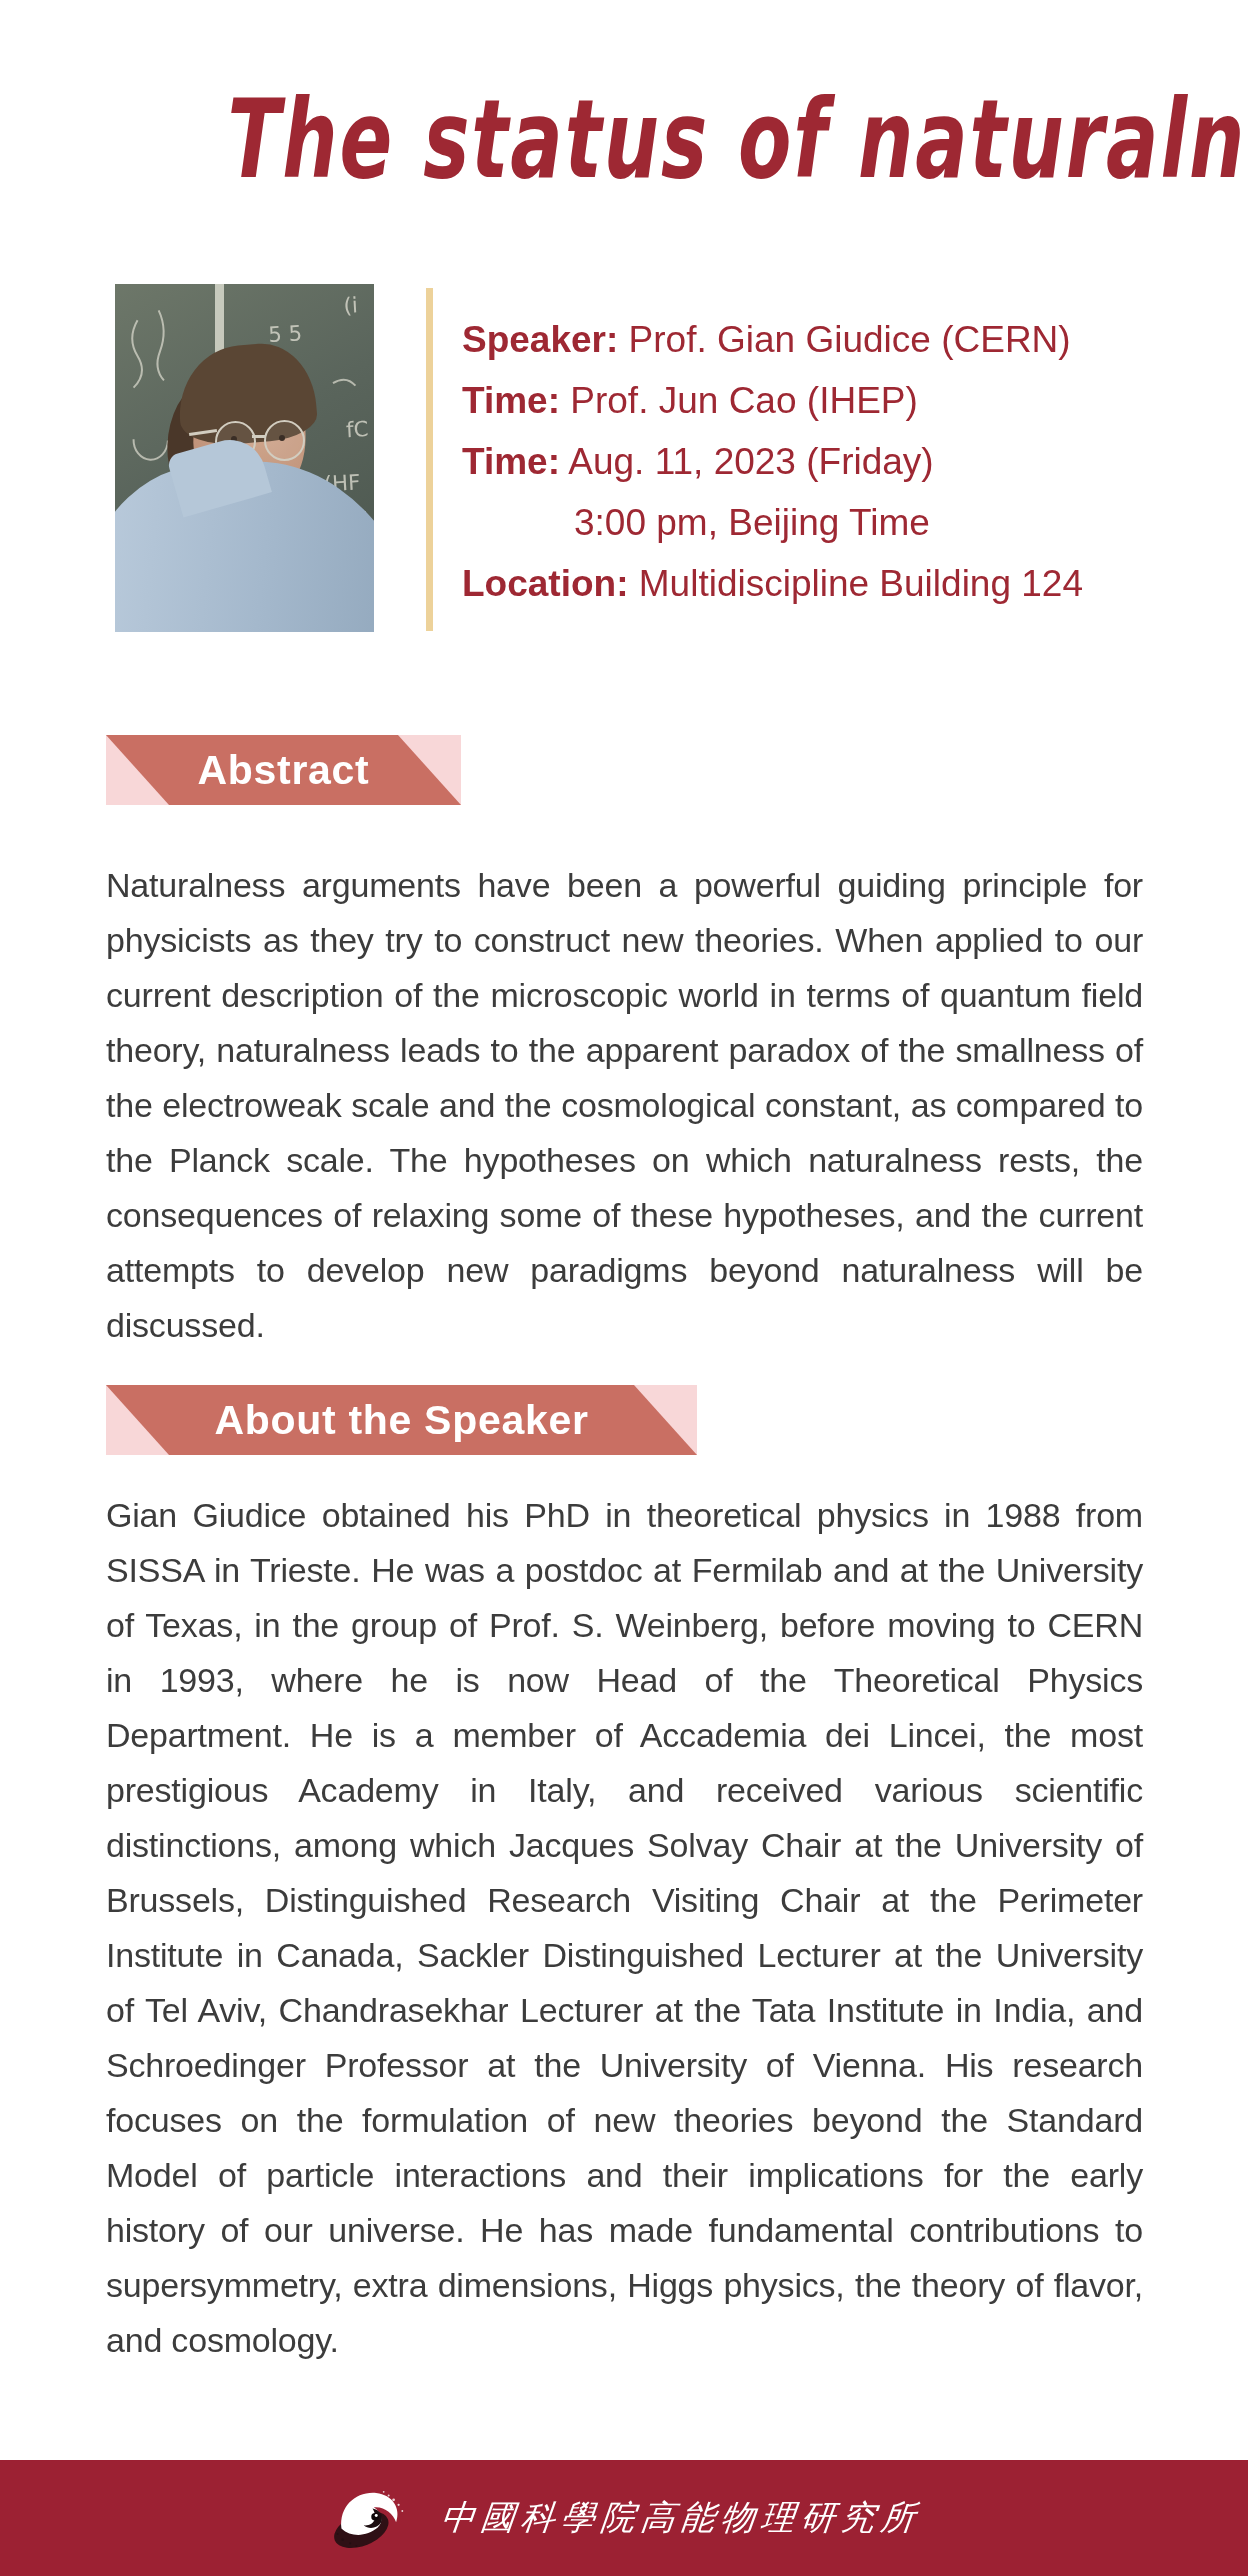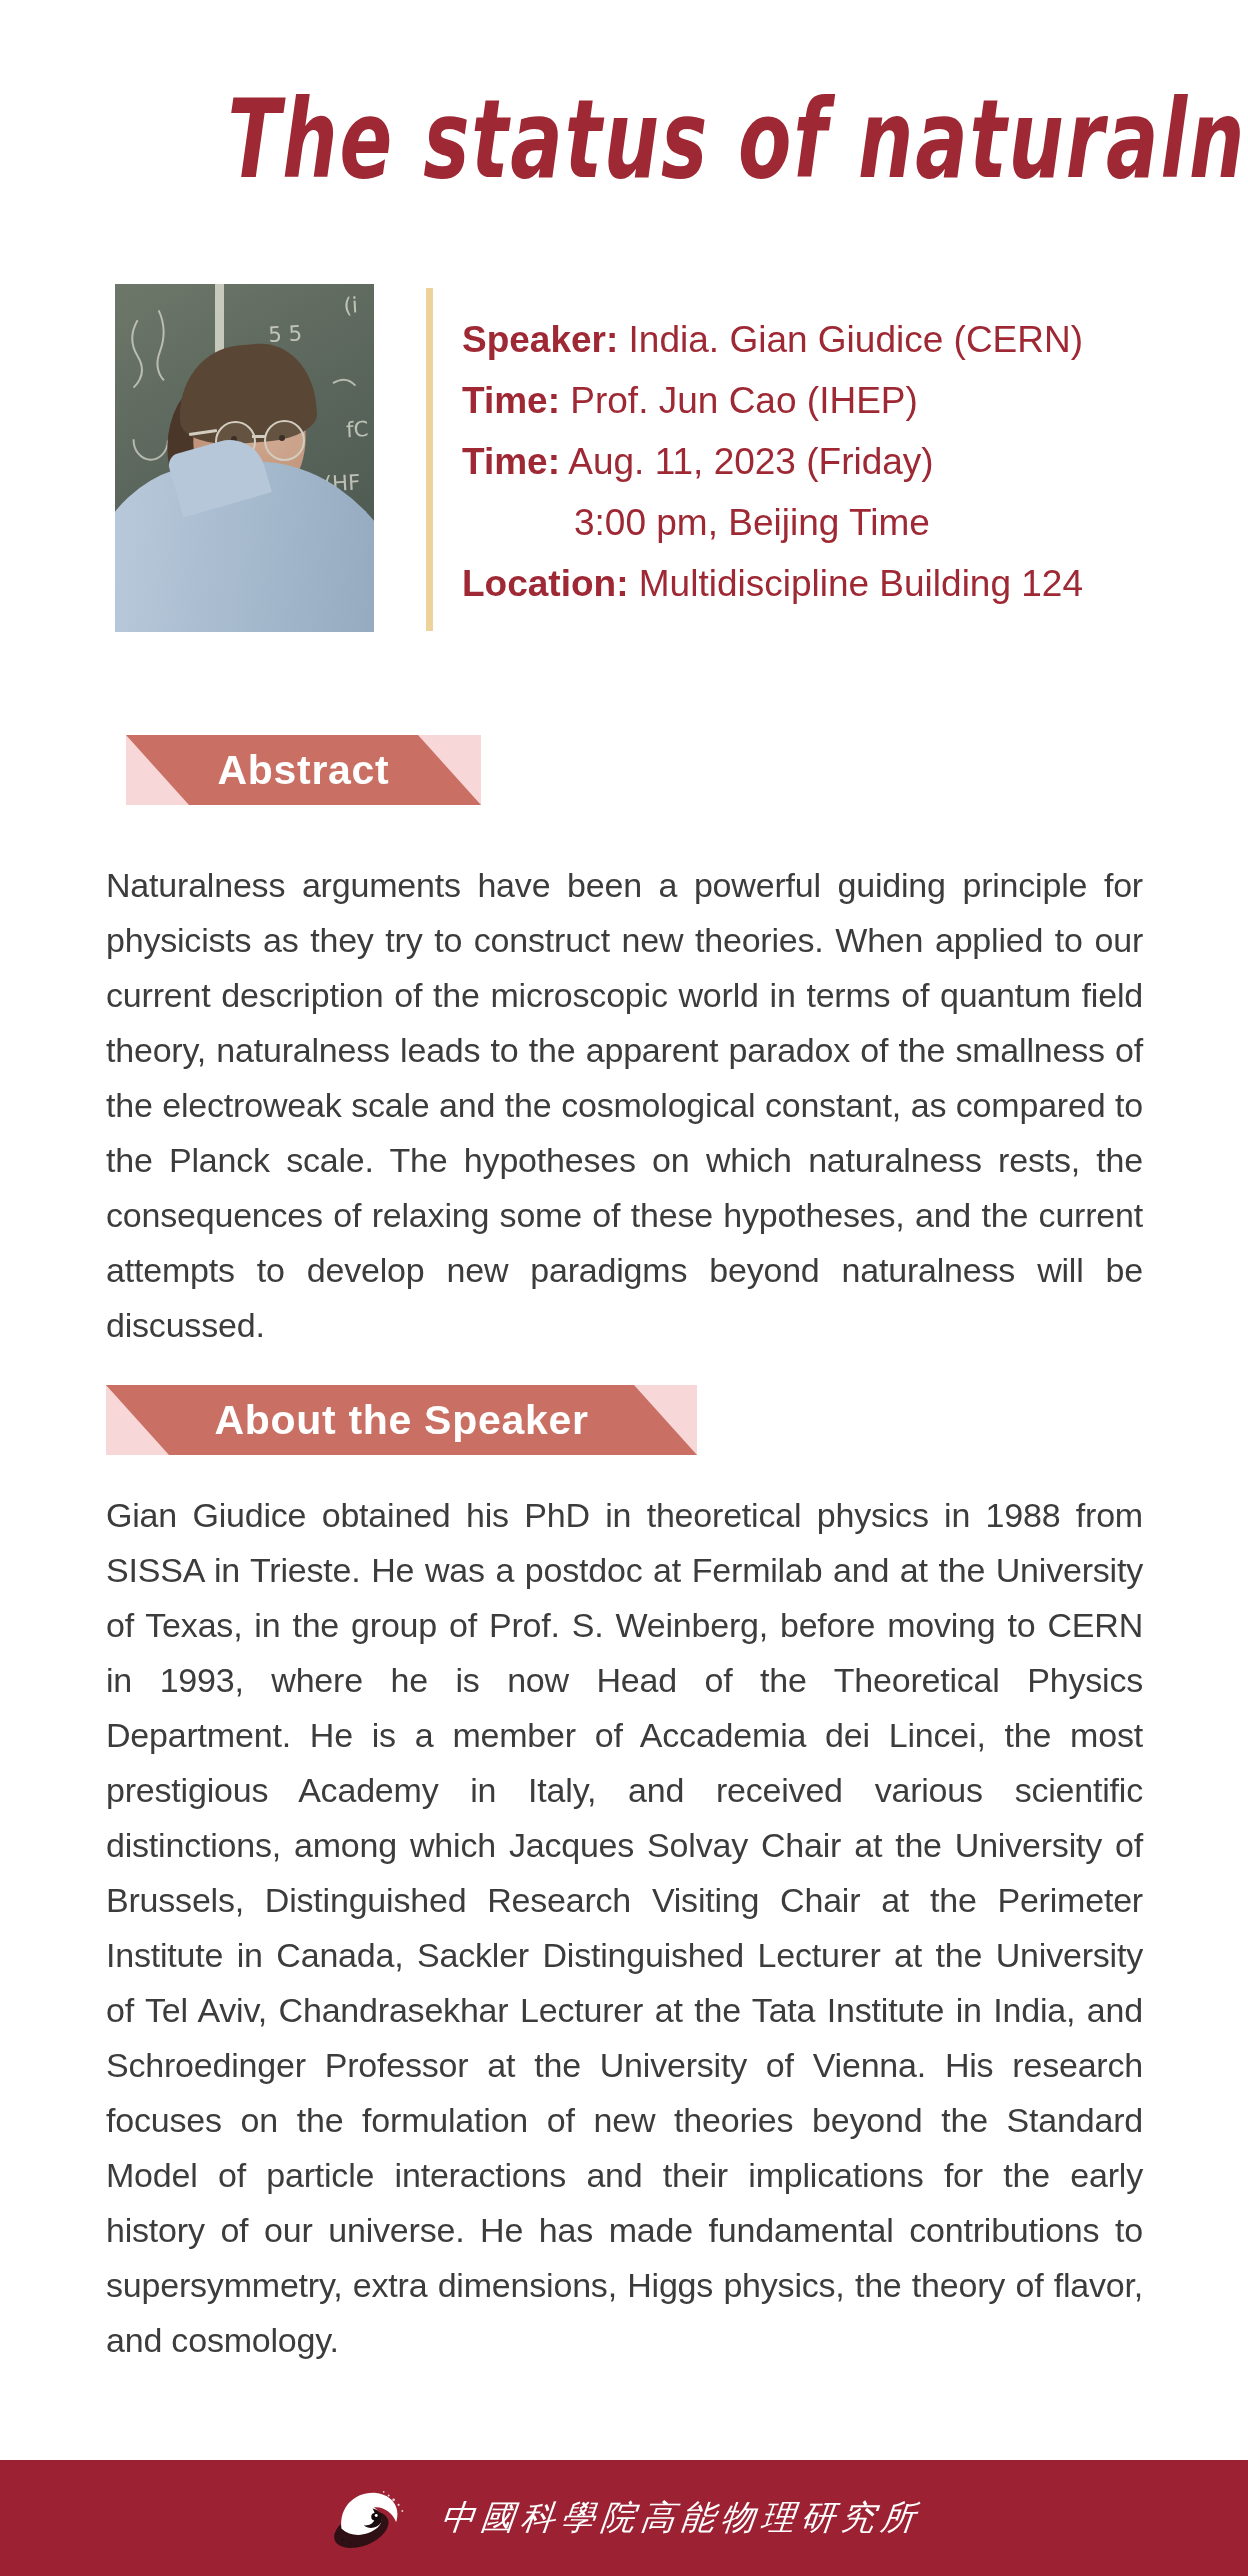--- a/index.html
+++ b/index.html
@@ -48,21 +48,21 @@
   .ribbon-fold{position:absolute;top:0;left:0;width:100%;height:100%;background:#F8D7D8;}
   .ribbon-banner{
     position:absolute;top:0;left:0;width:100%;height:100%;background:#C96F63;
     clip-path:polygon(0 0,calc(100% - 63px) 0,100% 100%,63px 100%);
     display:flex;align-items:center;justify-content:center;
   }
   .ribbon-banner span{
     color:#ffffff;font-size:41px;font-weight:600;letter-spacing:0.7px;
     font-family:"Liberation Sans",sans-serif;
   }
-  .ribbon-abstract{top:735px;left:106px;width:355px;margin-left:20px;}
+  .ribbon-abstract{top:735px;left:106px;width:355px;}
   .ribbon-about{top:1385px;left:106px;width:591px;}
   
   .para{
     position:absolute;left:106px;width:1037px;color:#3C3C3C;
     font-size:34px;line-height:55px;letter-spacing:-0.2px;
     text-align:justify;text-justify:inter-word;
   }
   .para-abstract{top:858px;}
   .para-about{top:1488px;}
   
@@ -113,21 +113,21 @@
     <div class="eye r"></div>
     <div class="portrait-shirt"></div>
     <div class="portrait-collar"></div>
   </div>
 
   <div class="divider"></div>
 
   <div class="info">
     <div class="info-row">
       <span class="label">Speaker:</span>
-      <span class="value">India. Gian Giudice (CERN)</span>
+      <span class="value">Prof. Gian Giudice (CERN)</span>
     </div>
     <div class="info-row">
       <span class="label">Time:</span>
       <span class="value">Prof. Jun Cao (IHEP)</span>
     </div>
     <div class="info-row">
       <span class="label">Time:</span>
       <span class="value">Aug. 11, 2023 (Friday)</span>
     </div>
     <div class="info-row row-indent">

